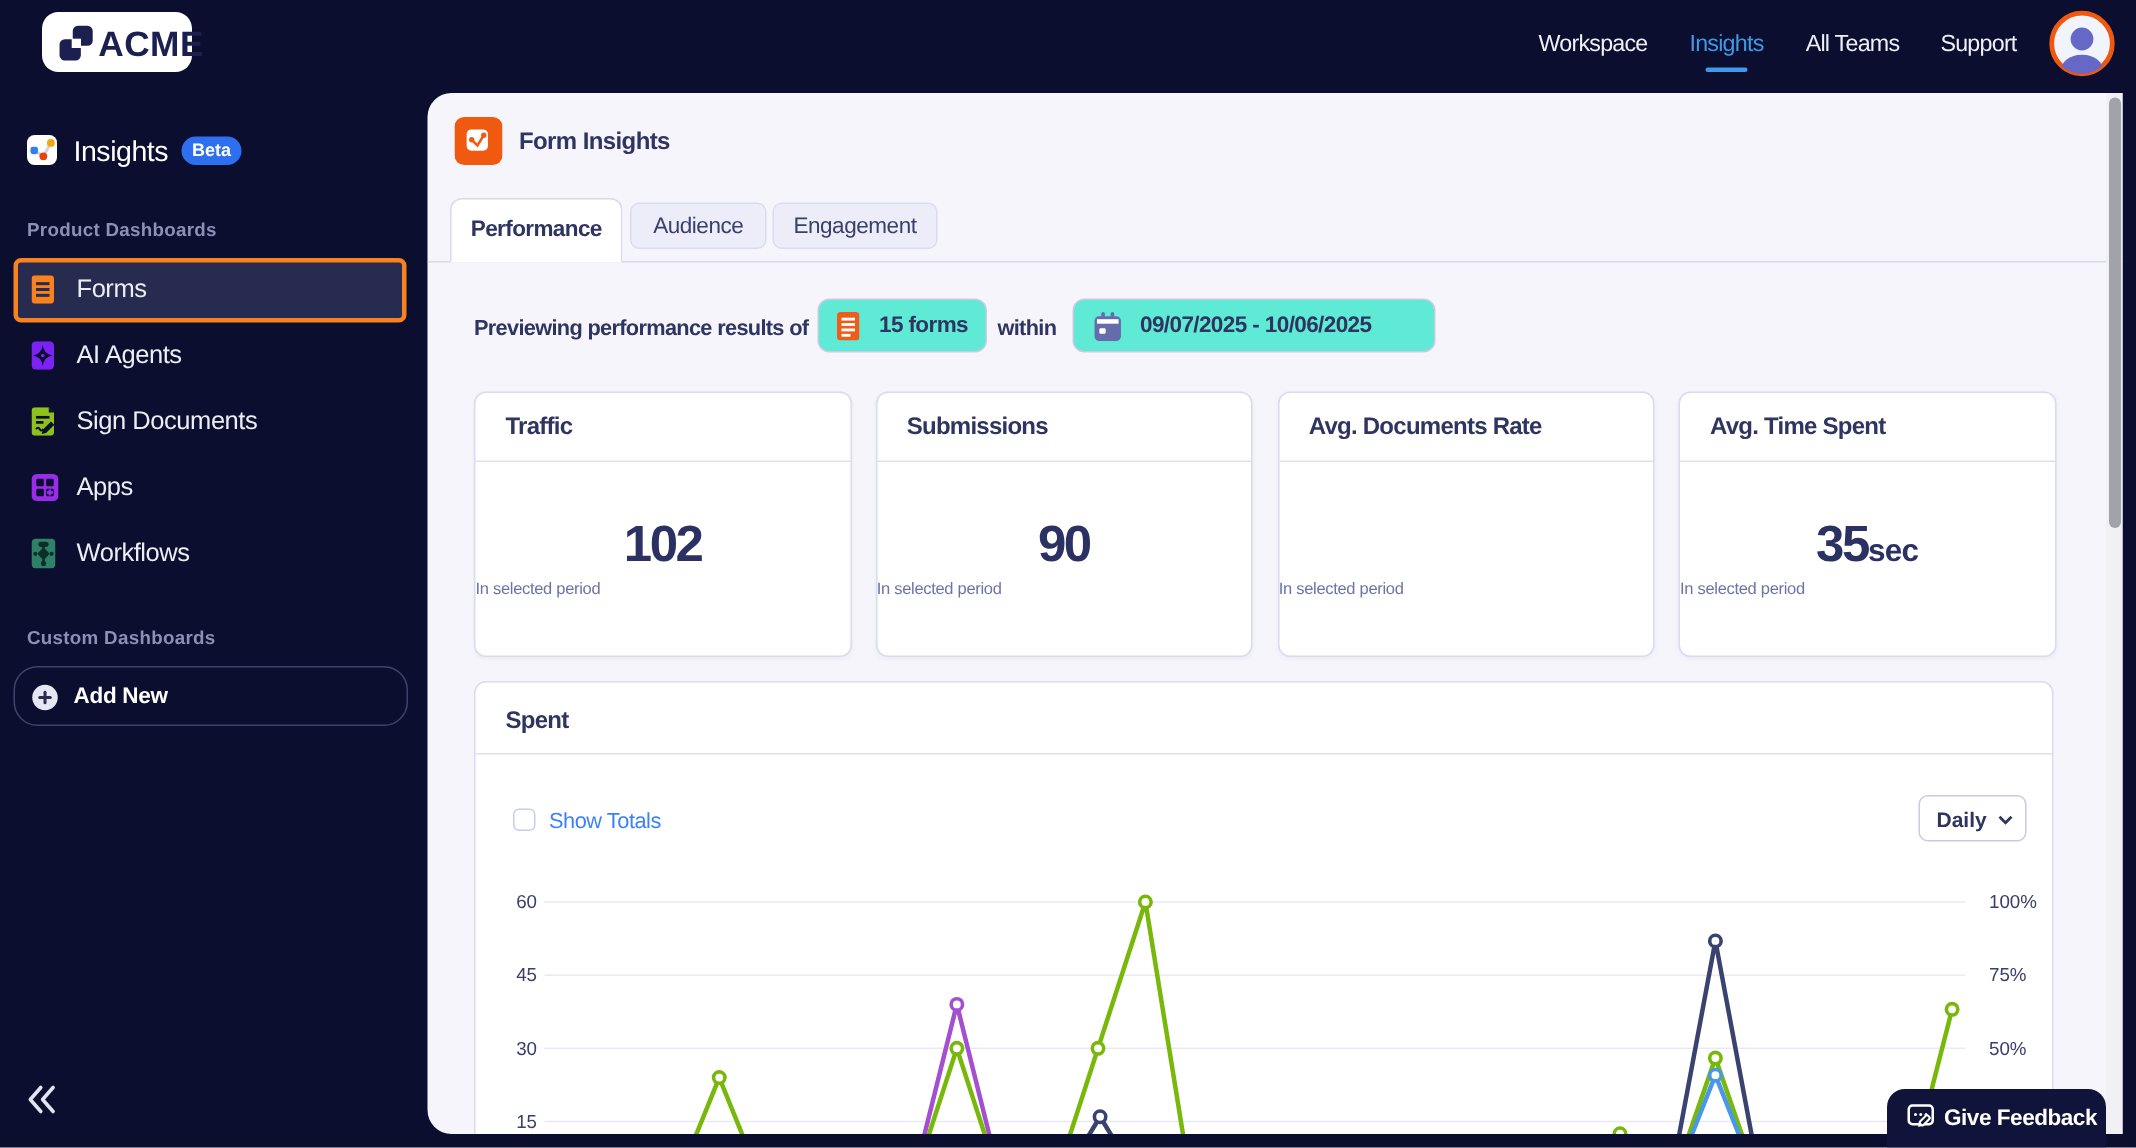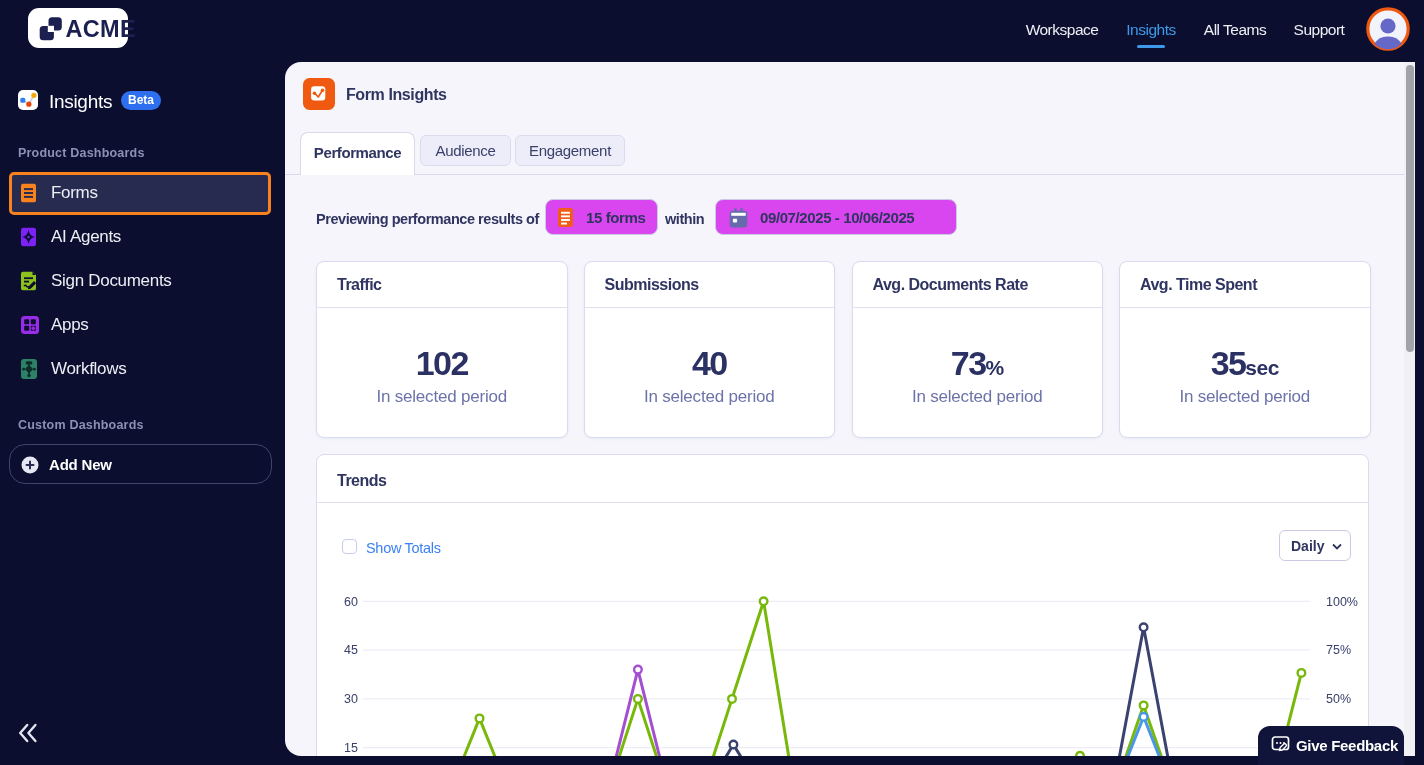--- a/index.html
+++ b/index.html
@@ -23,29 +23,29 @@
   .sb-item.sel .txt { left:39px; }
   .addnew { left:9px; top:444px; width:263px; height:40px; border:1px solid #3f436a; border-radius:16px; }
   .addnew .txt { position:absolute; left:39px; top:50%; transform:translateY(-50%); font-size:15px; font-weight:bold; color:#fff; letter-spacing:-0.2px; }
   
   .panel { left:285px; top:62px; width:1130px; height:694px; background:#f5f5fb; border-radius:16px 0 0 16px; overflow:hidden; }
   .fi-title { left:61px; top:24px; font-size:16px; font-weight:600; color:#2f3560; letter-spacing:-0.4px; }
   .tabline { left:0; top:112px; width:1130px; height:1px; background:#d9d9ea; }
   .tab-active { left:15px; top:70px; width:115px; height:43px; background:#fff; border:1px solid #d9d9ea; border-bottom:none; border-radius:8px 8px 0 0; z-index:2; text-align:center; line-height:39px; font-size:15px; font-weight:bold; color:#2f3560; letter-spacing:-0.4px; }
   .tab { top:73px; height:31px; background:#ededfa; border:1px solid #dbdbef; border-radius:6px; text-align:center; line-height:29px; font-size:15px; color:#3a4069; letter-spacing:-0.3px; }
   .prevtxt { top:149px; font-size:14.5px; font-weight:600; color:#2f3560; letter-spacing:-0.45px; }
-  .btn { background:#d946ef; border:1px solid #cacae4; border-radius:8px; }
+  .btn { background:#5eead4; border:1px solid #cacae4; border-radius:8px; }
   .btn .btxt { position:absolute; font-size:15px; font-weight:bold; color:#2f3560; top:50%; transform:translateY(-50%); white-space:nowrap; letter-spacing:-0.4px; }
   
   .card { top:199px; width:251.5px; height:177px; background:#fff; border:1px solid #dadaf0; border-radius:8px; box-shadow:0 1px 3px rgba(70,70,130,0.06); }
   .card .hd { position:absolute; left:0; top:0; width:100%; height:46px; border-bottom:1px solid #dfdff0; }
   .card .hd span { position:absolute; left:20px; top:14px; font-size:16px; font-weight:bold; color:#2f3560; letter-spacing:-0.5px; }
   .card .num { position:absolute; left:0; top:84px; width:100%; text-align:center; font-size:34px; line-height:34px; font-weight:bold; color:#2b3163; letter-spacing:-1.6px; } 
   .card .num small { font-size:21px; font-weight:bold; letter-spacing:-0.5px; }
-  .card .sub { position:absolute; left:0; top:125px; width:100%; text-align:center; font-size:17px; color:#6d73a8; letter-spacing:-0.2px; }
+  .card .sub { position:absolute; left:0; top:125px; width:100%; text-align:left; font-size:11px; color:#6d73a8; letter-spacing:-0.2px; }
   
   .trends { left:31px; top:392px; width:1053px; height:380px; background:#fff; border:1px solid #dadaf0; border-radius:8px 8px 0 0; }
   .trends .hd { position:absolute; left:0; top:0; width:100%; height:48px; border-bottom:1px solid #dfdff0; }
   .trends .hd span { position:absolute; left:20px; top:17px; font-size:16px; font-weight:bold; color:#2f3560; letter-spacing:-0.5px; }
   .cbx { position:absolute; left:25px; top:84px; width:15px; height:15px; border:1.5px solid #c7cdeb; border-radius:4px; background:#fff; }
   .cbx-lbl { position:absolute; left:49px; top:85px; font-size:14.5px; color:#3b82f6; letter-spacing:-0.3px; }
   .daily { position:absolute; left:962px; top:75px; width:72px; height:31px; background:#fff; border:1px solid #cacae4; border-radius:6px; }
   .daily span { position:absolute; left:11px; top:7px; font-size:14px; font-weight:600; color:#2f3560; }
   
   .scrolltrack { left:1404px; top:62px; width:11px; height:694px; background:#f1f1f5; }
@@ -206,41 +206,40 @@
     <div class="hd">
         <span>Traffic</span>
       </div>
     <div class="num">102</div>
     <div class="sub">In selected period</div>
   </div>
   <div class="abs card" style="left:298.5px;">
     <div class="hd">
         <span>Submissions</span>
       </div>
-    <div class="num">40</div>
+    <div class="num">90</div>
     <div class="sub">In selected period</div>
   </div>
   <div class="abs card" style="left:566.5px;">
     <div class="hd">
         <span>Avg. Documents Rate</span>
       </div>
-    <div class="num">73<small>%</small></div>
     <div class="sub">In selected period</div>
   </div>
   <div class="abs card" style="left:834px;">
     <div class="hd">
         <span>Avg. Time Spent</span>
       </div>
     <div class="num">35<small>sec</small></div>
     <div class="sub">In selected period</div>
   </div>
 
   <div class="abs trends">
     <div class="hd">
-        <span>Trends</span>
+        <span>Spent</span>
       </div>
     <div class="cbx"></div>
     <div class="cbx-lbl">Show Totals</div>
     <div class="daily">
       <span>Daily</span>
       <svg style="position:absolute; left:51px; top:12px;" width="12" height="8" viewBox="0 0 12 8">
         <polyline points="2,1.5 6,5.5 10,1.5" fill="none" stroke="#2f3560" stroke-width="1.8"></polyline>
       </svg>
     </div>
 

